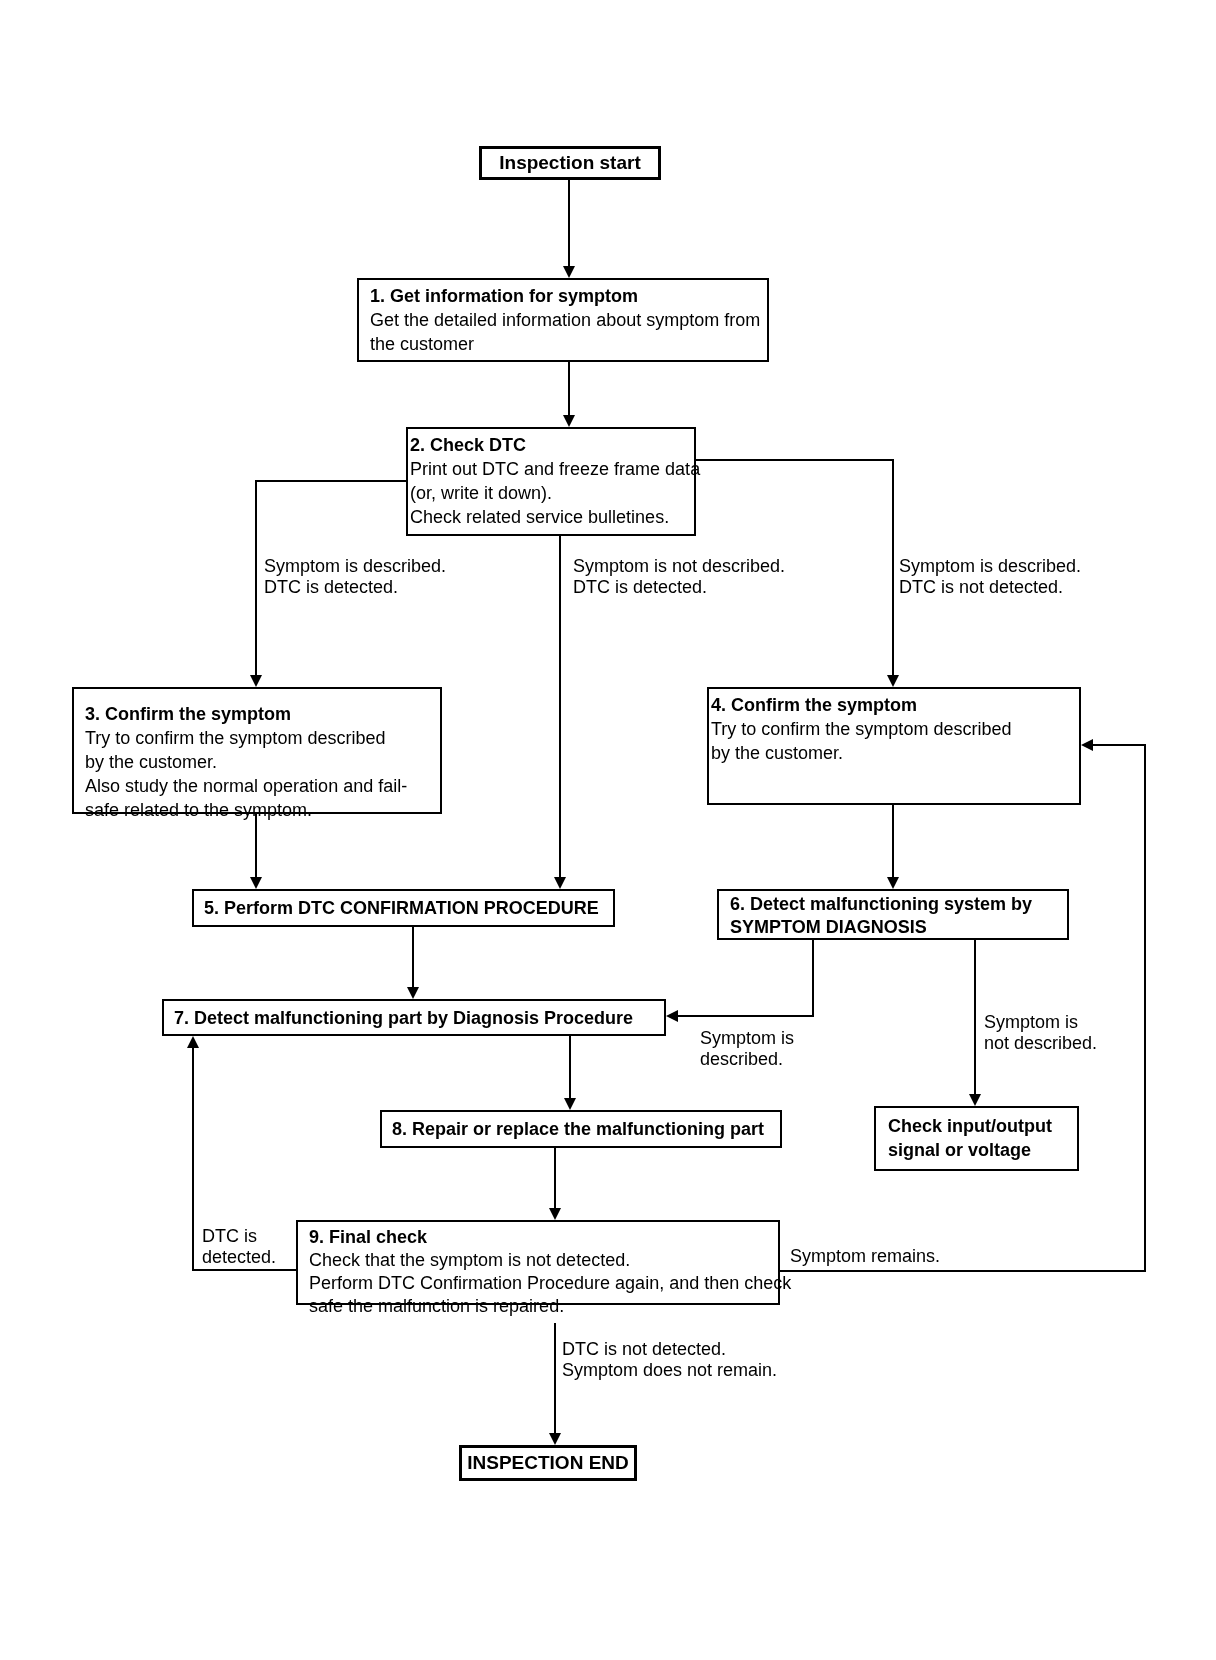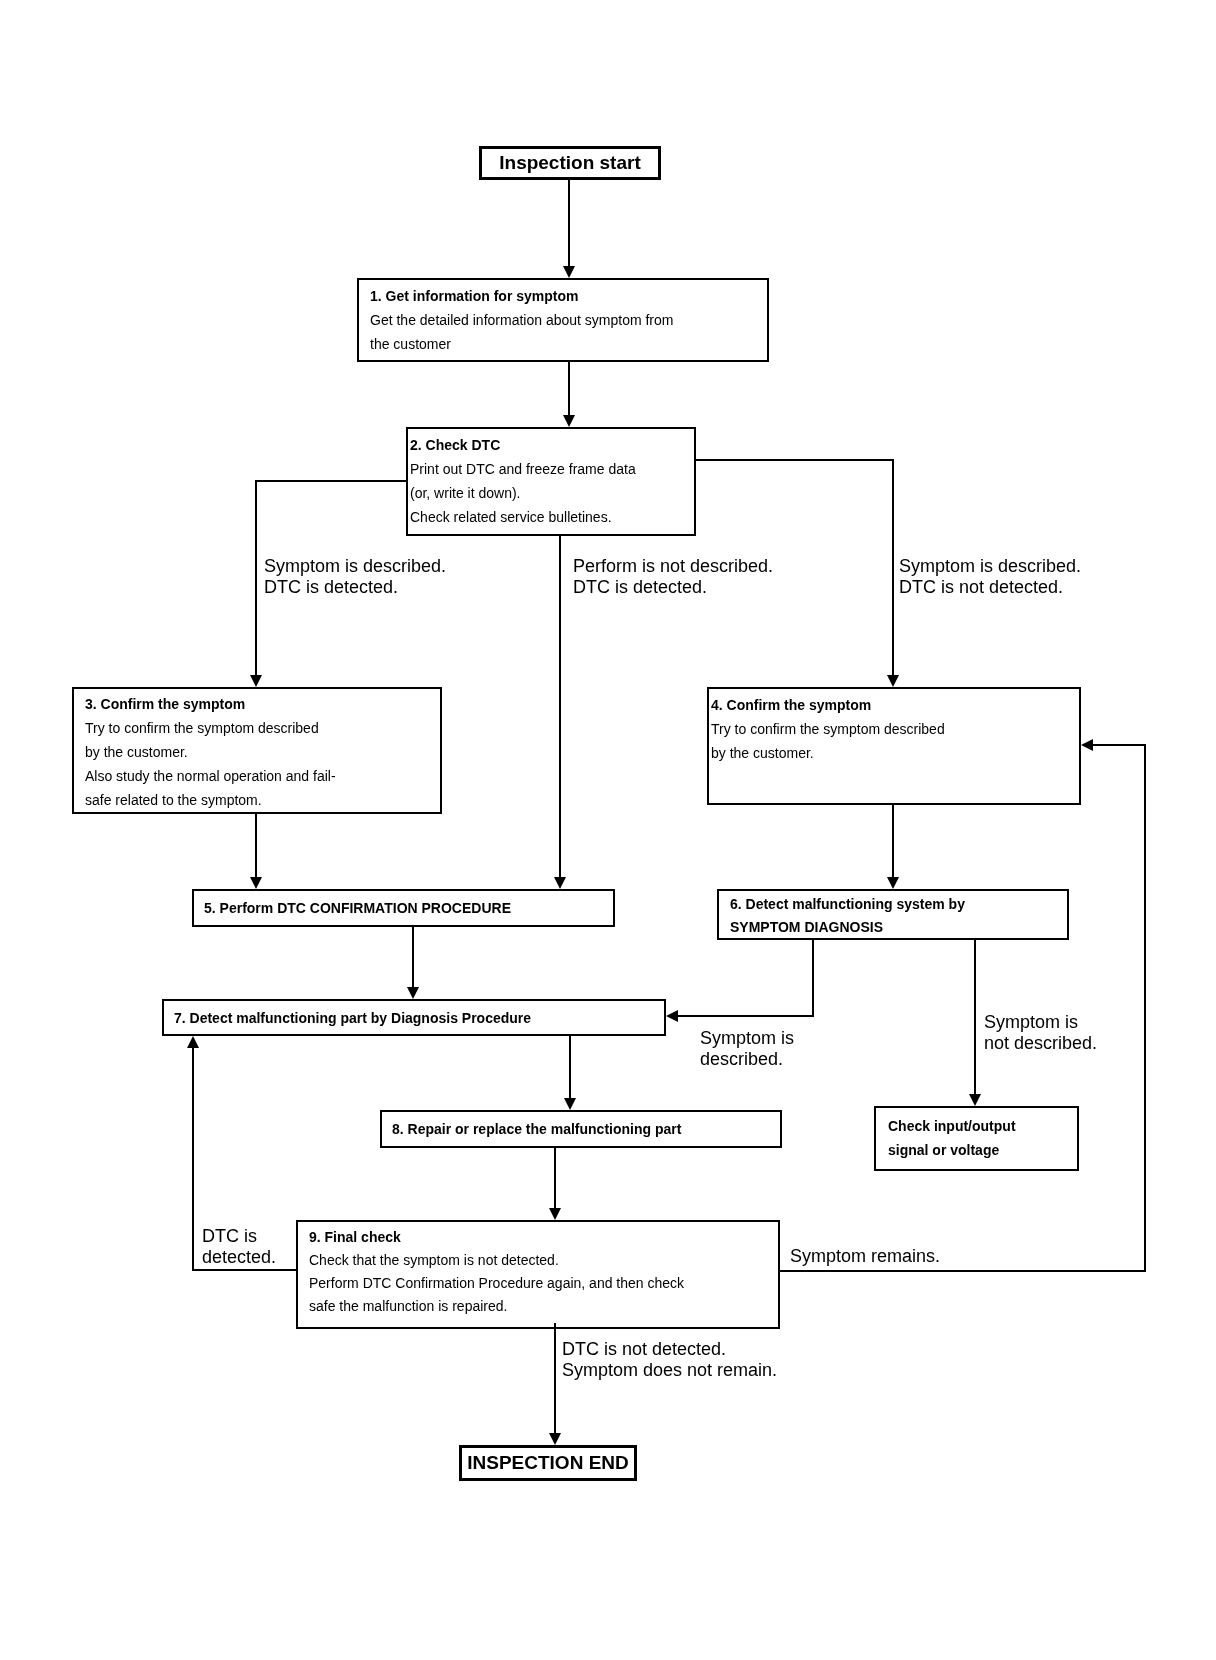--- a/index.html
+++ b/index.html
@@ -3,21 +3,21 @@
 <meta charset="utf-8">
 <title>Diagram</title>
 <style>
   html,body { margin:0; padding:0; background:#ffffff; }
   #canvas {
     position:relative; width:1216px; height:1660px; background:#ffffff;
     font-family:"Liberation Sans", sans-serif; color:#000000; overflow:hidden;
   }
   .node {
     position:absolute; box-sizing:border-box; border:2px solid #000;
-    background:#fff; font-size:14px; line-height:24px;
+    background:#fff; font-size:18px; line-height:24px;
   }
   .node .t { font-weight:bold; white-space:nowrap; }
   .node .l { white-space:nowrap; }
   .terminal {
     border-width:3px; display:flex; align-items:center; justify-content:center;
     font-weight:bold; font-size:19px; white-space:nowrap;
   }
   .one-line { display:flex; align-items:center; padding-left:10px; font-weight:bold; }
   .lbl { position:absolute; font-size:18px; line-height:21px; white-space:nowrap; }
   .vline { position:absolute; width:2px; background:#000; }
@@ -47,21 +47,21 @@
     <div class="l">the customer</div>
   </div>
 
   <div class="node" style="left:406px; top:427px; width:290px; height:109px; padding:4px 2px;">
     <div class="t">2. Check DTC</div>
     <div class="l">Print out DTC and freeze frame data</div>
     <div class="l">(or, write it down).</div>
     <div class="l">Check related service bulletines.</div>
   </div>
 
-  <div class="node" style="left:72px; top:687px; width:370px; height:127px; padding:3px 11px;">
+  <div class="node" style="left:72px; top:687px; width:370px; height:127px; padding:13px 11px;">
     <div class="t">3. Confirm the symptom</div>
     <div class="l">Try to confirm the symptom described</div>
     <div class="l">by the customer.</div>
     <div class="l">Also study the normal operation and fail-</div>
     <div class="l">safe related to the symptom.</div>
   </div>
 
   <div class="node" style="left:707px; top:687px; width:374px; height:118px; padding:4px 2px;">
     <div class="t">4. Confirm the symptom</div>
     <div class="l">Try to confirm the symptom described</div>
@@ -78,42 +78,42 @@
   </div>
 
   <div class="node one-line" style="left:162px; top:999px; width:504px; height:37px;">
     <span>7. Detect malfunctioning part by Diagnosis Procedure</span>
   </div>
 
   <div class="node one-line" style="left:380px; top:1110px; width:402px; height:38px;">
     <span>8. Repair or replace the malfunctioning part</span>
   </div>
 
-  <div class="node" style="left:296px; top:1220px; width:484px; height:109px; padding:4px 11px; line-height:23px;">
+  <div class="node" style="left:296px; top:1220px; width:484px; height:85px; padding:4px 11px; line-height:23px;">
     <div class="t">9. Final check</div>
     <div class="l">Check that the symptom is not detected.</div>
     <div class="l">Perform DTC Confirmation Procedure again, and then check</div>
     <div class="l">safe the malfunction is repaired.</div>
   </div>
 
   <div class="node" style="left:874px; top:1106px; width:205px; height:65px; padding:6px 12px;">
     <div class="t">Check input/output</div>
     <div class="t">signal or voltage</div>
   </div>
 
   <div class="node terminal" style="left:459px; top:1445px; width:178px; height:36px;">
     <span>INSPECTION END</span>
   </div>
 
   <div class="lbl" style="left:264px; top:556px;">
     <div>Symptom is described.</div>
     <div>DTC is detected.</div>
   </div>
   <div class="lbl" style="left:573px; top:556px;">
-    <div>Perform is not described.</div>
+    <div>Symptom is not described.</div>
     <div>DTC is detected.</div>
   </div>
   <div class="lbl" style="left:899px; top:556px;">
     <div>Symptom is described.</div>
     <div>DTC is not detected.</div>
   </div>
   <div class="lbl" style="left:700px; top:1028px;">
     <div>Symptom is</div>
     <div>described.</div>
   </div>

